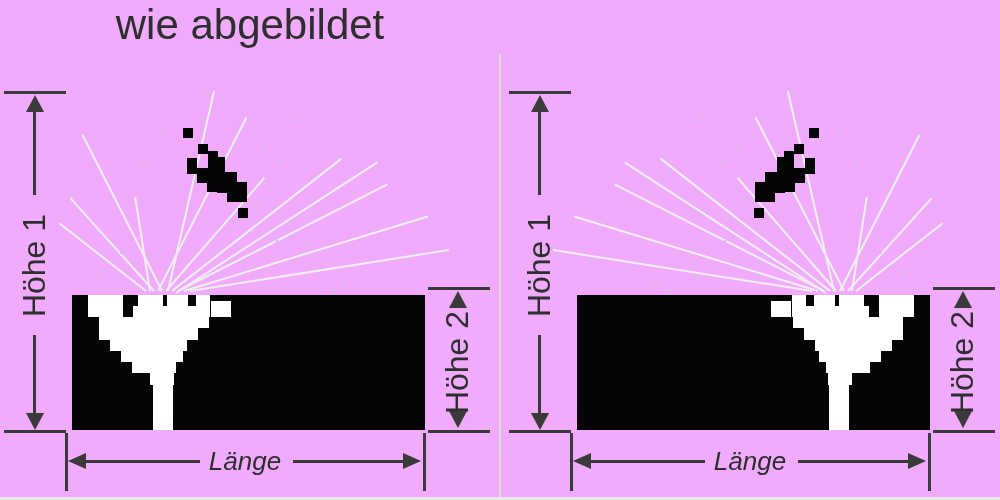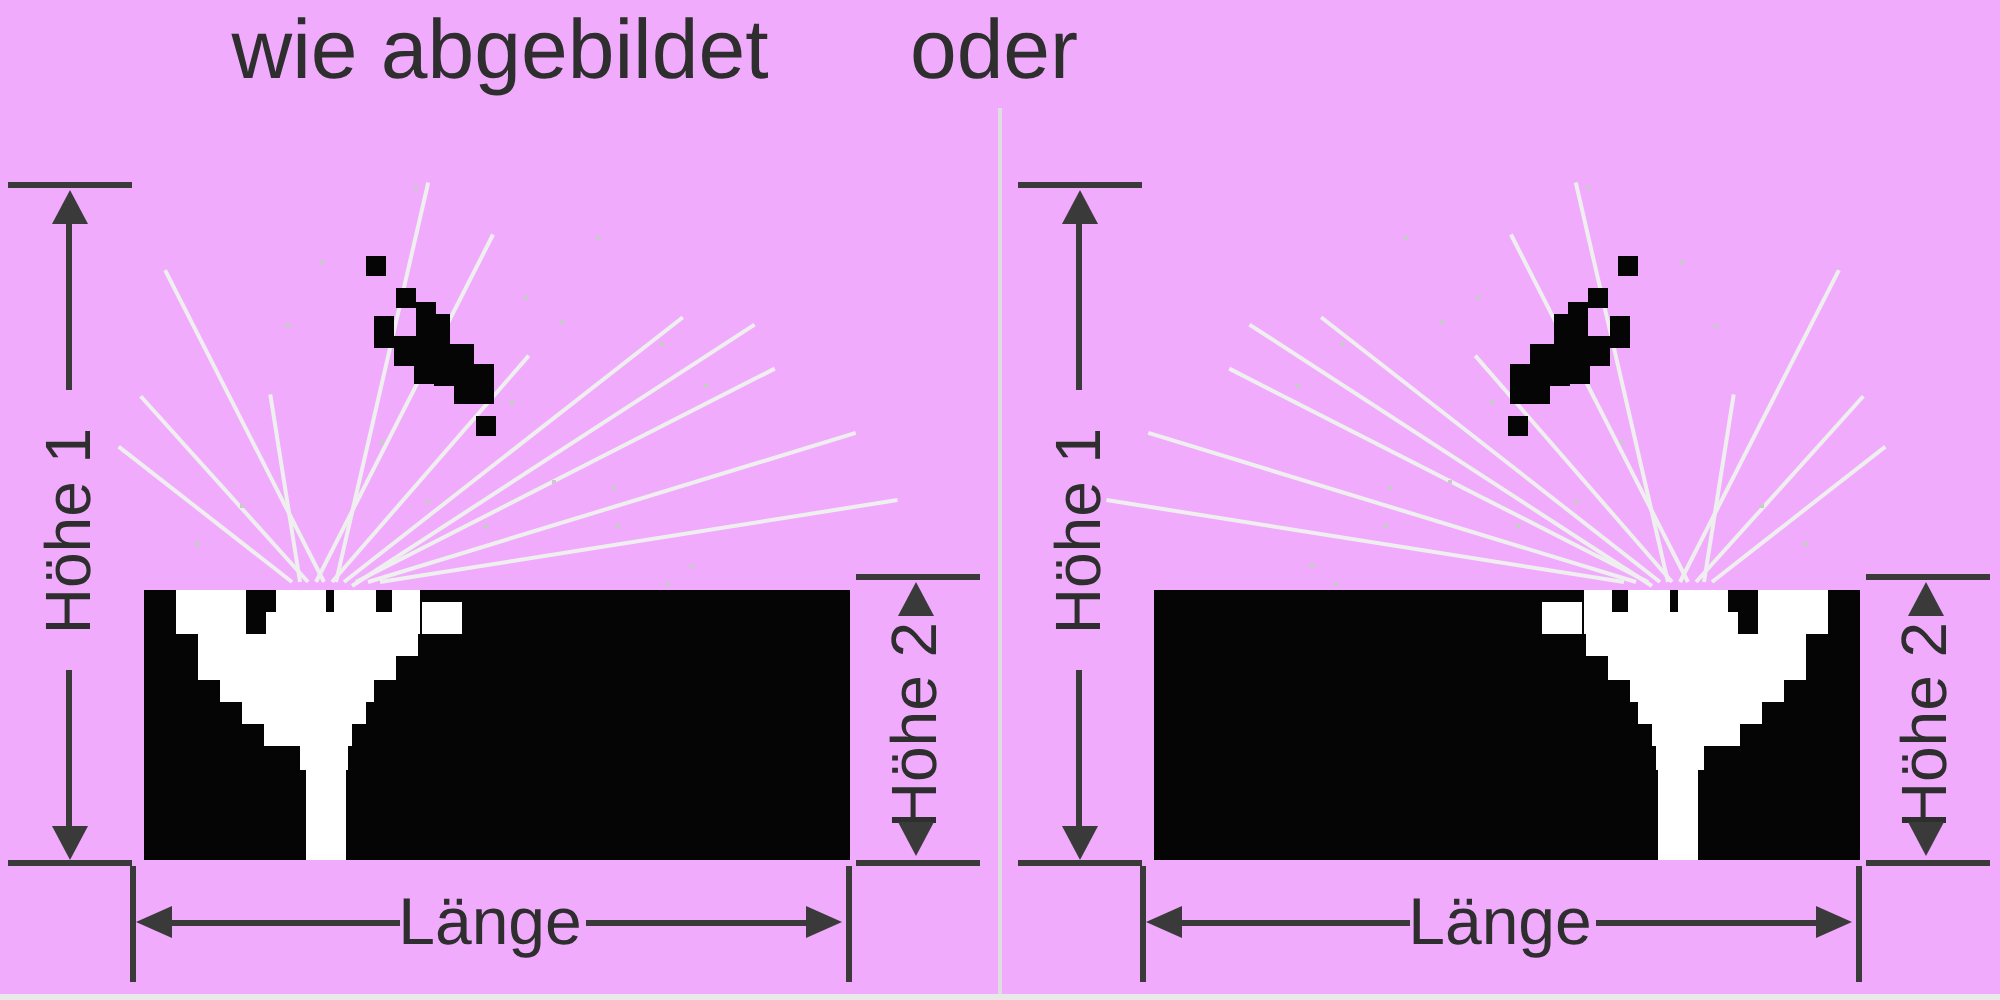--- a/index.html
+++ b/index.html
@@ -33,21 +33,21 @@
   .arr-up{border-left:9px solid transparent;border-right:9px solid transparent;border-bottom:17px solid var(--line);}
   .arr-down{border-left:9px solid transparent;border-right:9px solid transparent;border-top:17px solid var(--line);}
   .arr-left{border-top:8px solid transparent;border-bottom:8px solid transparent;border-right:18px solid var(--line);}
   .arr-right{border-top:8px solid transparent;border-bottom:8px solid transparent;border-left:18px solid var(--line);}
 
   .vlabel{position:absolute;display:flex;align-items:center;justify-content:center;}
   .vlabel>span{transform:rotate(-90deg);white-space:nowrap;font-size:32px;color:var(--text);}
   .h1label{left:0;top:195px;width:70px;height:140px;}
   .h2label{left:423px;top:306px;width:70px;height:112px;}
   .lenlabel{position:absolute;left:195px;top:442px;width:100px;height:40px;
-            text-align:center;font-size:33px;line-height:38px;color:var(--text);}
+            text-align:center;font-size:26px;line-height:38px;color:var(--text);font-style:italic;}
 
   
   .h1-cap-top{left:4px;top:91px;width:62px;height:3px;}
   .h1-arrow-up{left:26px;top:95px;}
   .h1-line-top{left:33px;top:111px;width:3px;height:84px;}
   .h1-line-bot{left:33px;top:335px;width:3px;height:79px;}
   .h1-arrow-down{left:26px;top:413px;}
   .h1-cap-bot{left:4px;top:430px;width:62px;height:3px;}
   
   .h2-cap-top{left:428px;top:287px;width:62px;height:3px;}
@@ -61,21 +61,20 @@
   .len-line-left{left:85px;top:460px;width:115px;height:3px;}
   .len-line-right{left:293px;top:460px;width:112px;height:3px;}
   .len-arrow-right{left:403px;top:453px;}
 </style>
 </head>
 <body>
 
 <div id="canvas" style="--line: #3a3a3a; --text: #2e2e2e; --band: #050505; --divider: #dedede; --grass: #efefef; --speck: #c9c9c9;">
 
   <div class="hdr hdr-left">wie abgebildet</div>
-  <div class="hdr hdr-mid">oder</div>
 
   <div class="divider"></div>
   <div class="bottom-edge"></div>
 
   <div class="panel panel-left">
     <div class="motif" id="motif-left">
         <div class="stroke" style="left: 158px; top: 290px; width: 195px; transform: rotate(-63deg);"></div>
         <div class="stroke" style="left: 162px; top: 290px; width: 175px; transform: rotate(-117deg);"></div>
         <div class="stroke" style="left: 166px; top: 290px; width: 150px; transform: rotate(-49deg);"></div>
         <div class="stroke" style="left: 154px; top: 290px; width: 125px; transform: rotate(-132deg);"></div>

